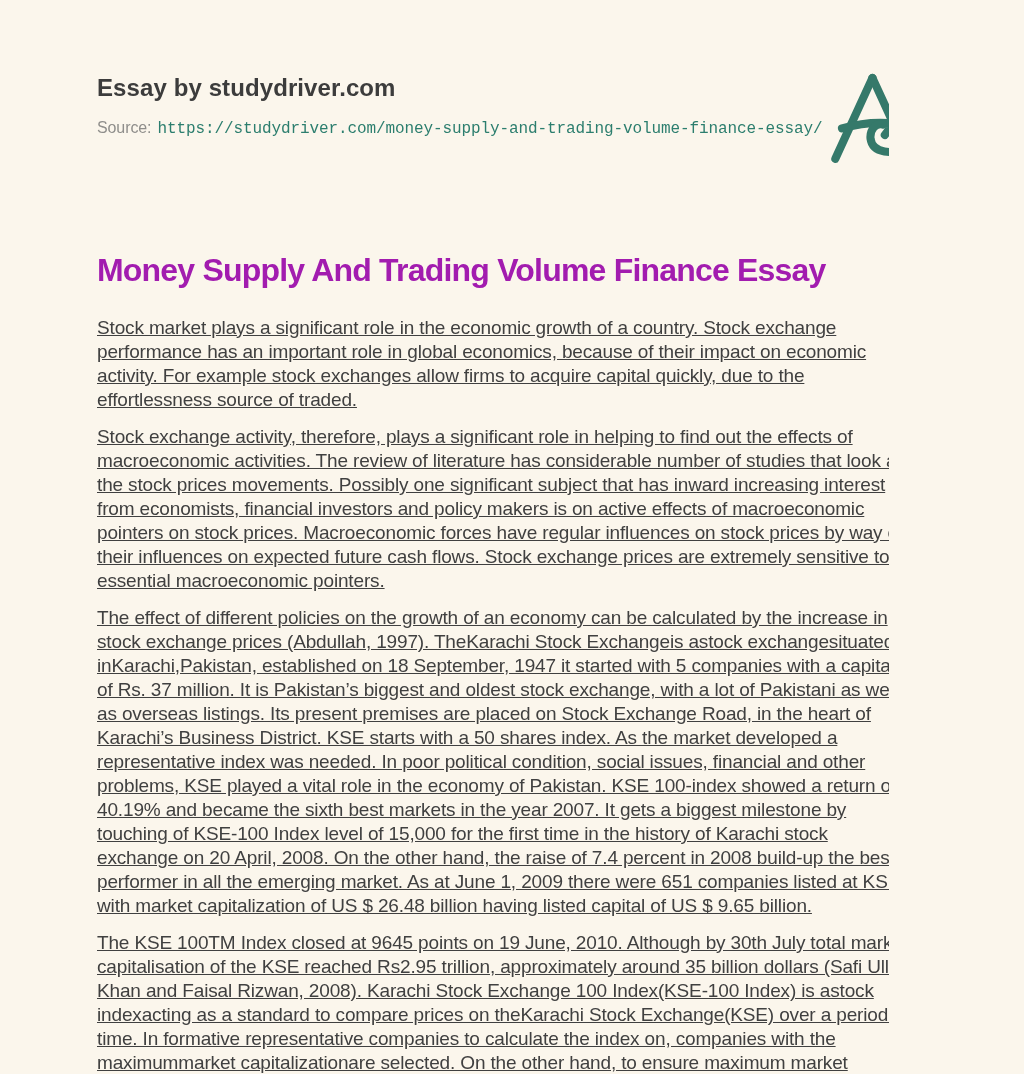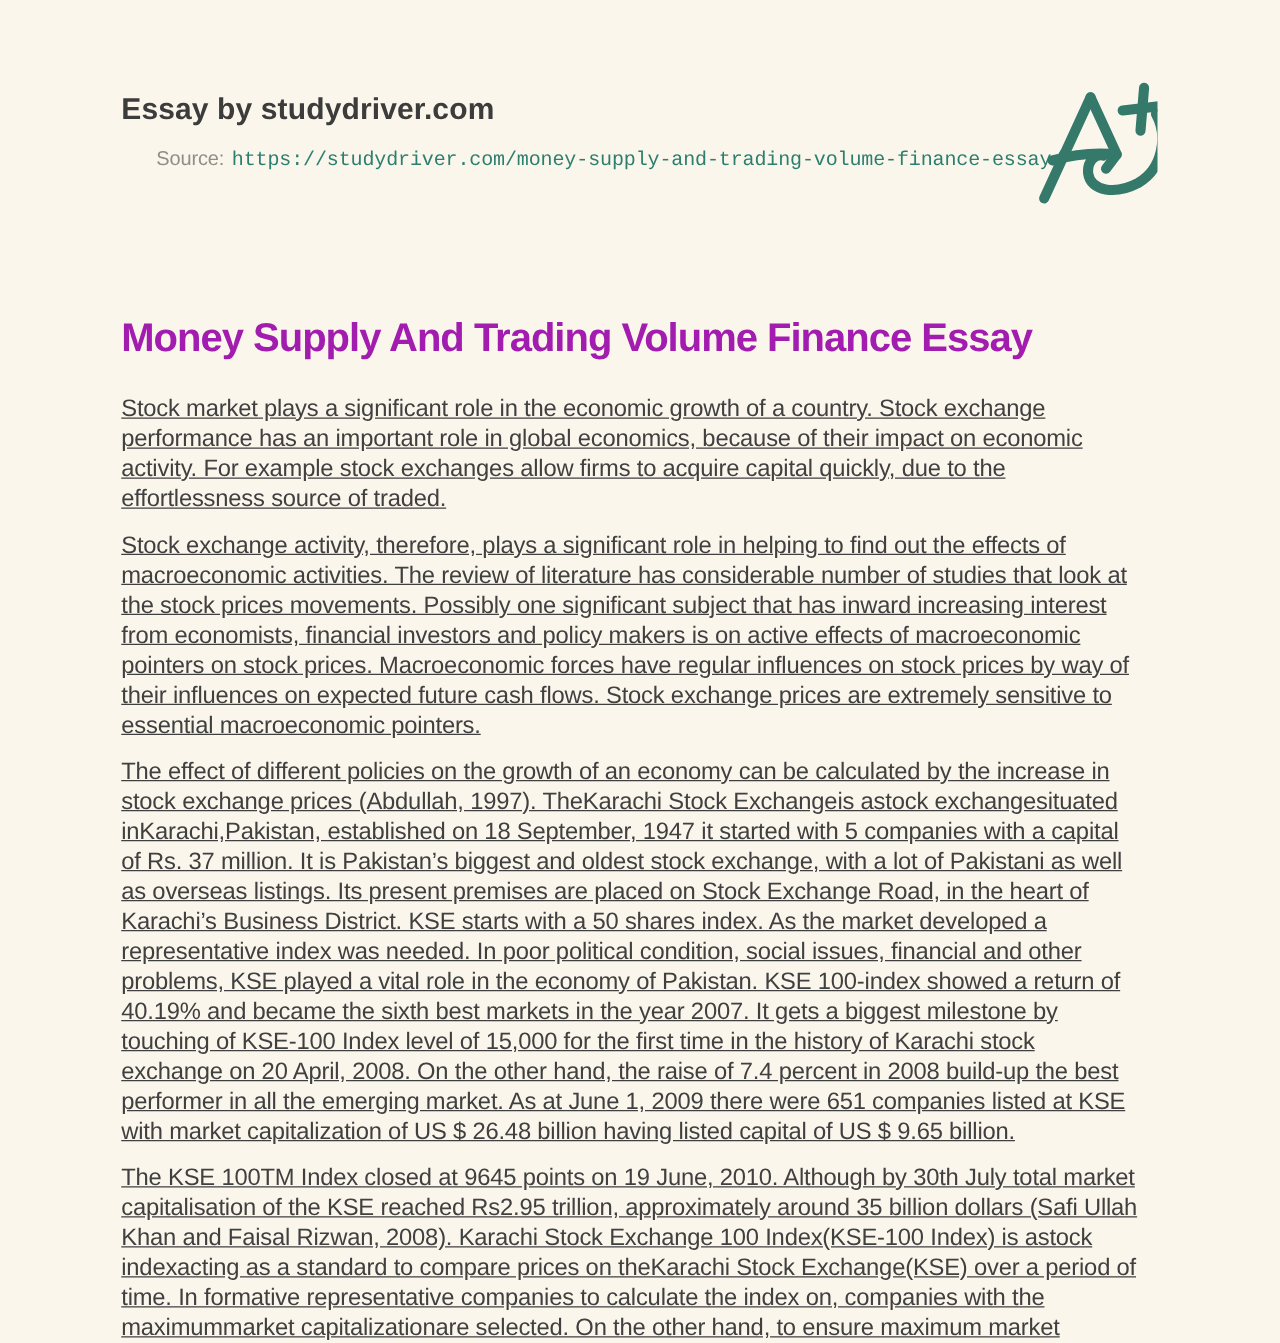--- a/index.html
+++ b/index.html
@@ -7,21 +7,20 @@
     padding: 0;
     background: #FBF6EC;
   }
   .page {
     position: relative;
     width: 889px;
     height: 1074px;
     background: #FBF6EC;
     overflow: hidden;
     font-family: "Liberation Sans", "DejaVu Sans", sans-serif;
-    padding-left: 37px;
   }
   .doc-header {
     position: absolute;
     left: 97px;
     top: 74px;
   }
   .brand {
     font-size: 24px;
     font-weight: 700;
     color: #3C3C3C;
@@ -29,21 +28,20 @@
   }
   .source-line {
     margin-top: 17px;
     font-size: 16px;
     letter-spacing: -0.1px;
     white-space: nowrap;
   }
   .source-label {
     color: #8F8E8B;
     margin-right: 6px;
-    margin-left: 28px;
   }
   .source-link {
     color: #2C7E6E;
     text-decoration: none;
     cursor: pointer;
     font-family: Liberation Mono, monospace;
   }
   .logo {
     position: absolute;
     left: 822px;

